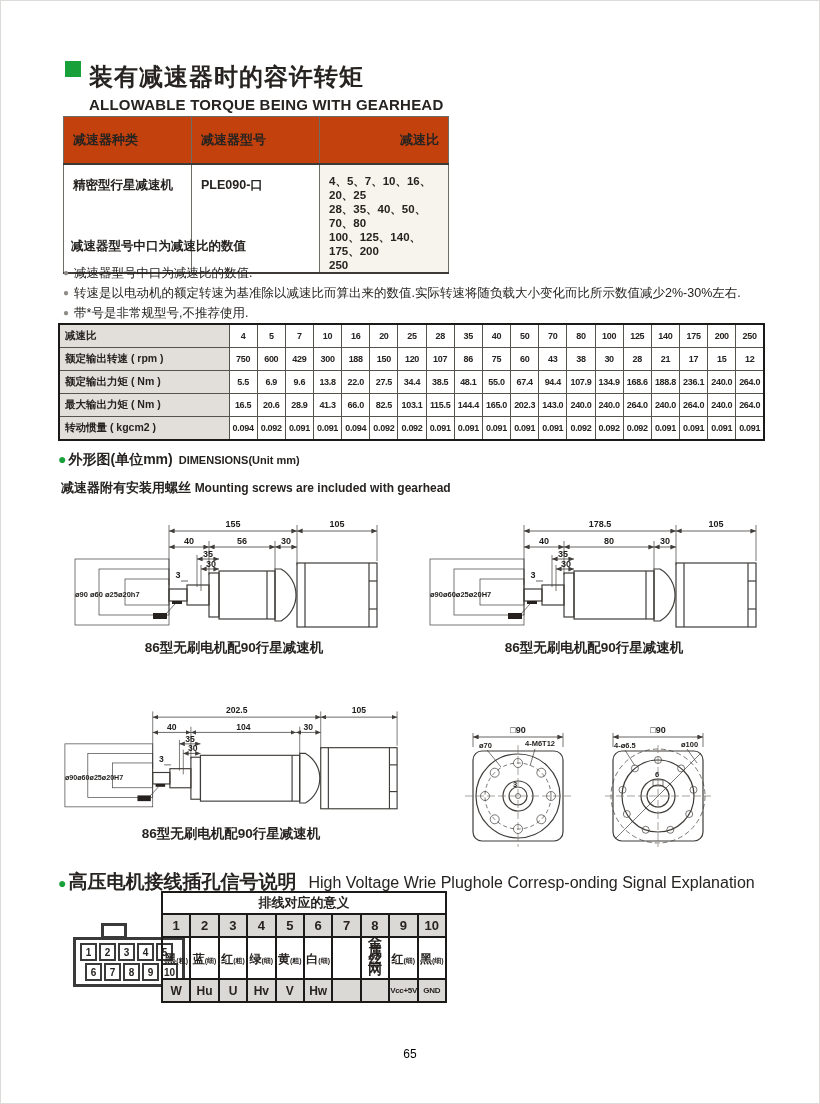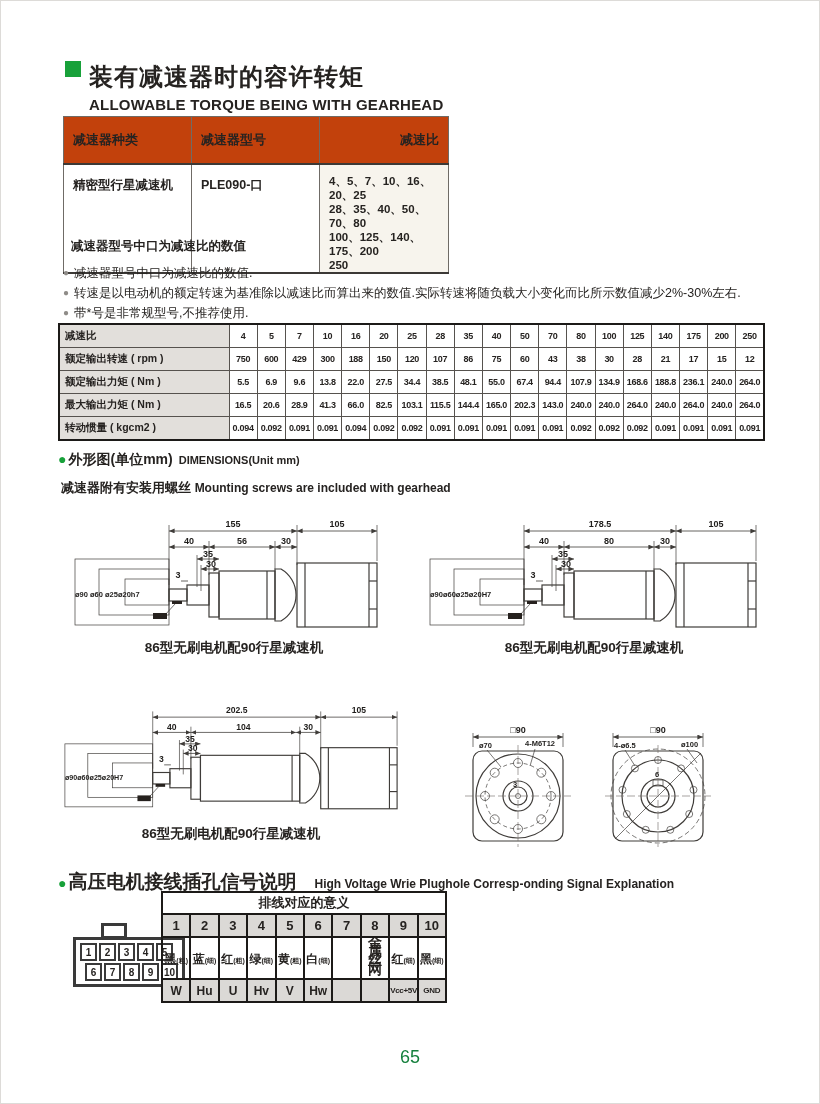--- a/index.html
+++ b/index.html
@@ -38,21 +38,21 @@
   .spec td.lbl{background:#e2dfdb;text-align:left;padding-left:5px;font-size:10.5px;letter-spacing:0;}
 
   
   .sec-head{position:absolute;display:flex;align-items:baseline;}
   .sec-dot{color:#18a13a;font-size:14px;margin-right:2px;}
   .sec-cn{font-size:14px;font-weight:bold;}
   .sec-en{font-size:11px;font-weight:bold;margin-left:6px;}
   .sec-sub{position:absolute;font-size:13px;font-weight:bold;}
   .sec-sub .en{font-size:12px;}
   .wire-cn{font-size:19px;font-weight:bold;}
-  .wire-en{font-size:12px;font-weight:bold;margin-left:18px;}
+  .wire-en{font-size:16px;font-weight:normal;margin-left:12px;}
 
   
   .draw{position:absolute;}
   svg{font-family:inherit;}
   .ln{stroke:#3f3c39;fill:none;stroke-width:1.2;}
   .thin{stroke:#3f3c39;fill:none;stroke-width:0.7;}
   .dim{stroke:#3f3c39;fill:none;stroke-width:0.8;}
   .cl{stroke:#6b6763;fill:none;stroke-width:0.6;stroke-dasharray:8,3;}
   .dt{font-size:9px;font-weight:bold;fill:#1f1d1b;text-anchor:middle;}
   .ds{font-size:7.5px;font-weight:bold;fill:#1f1d1b;}
@@ -71,21 +71,21 @@
   .wire td{border:2px solid #1c1a18;text-align:center;padding:0;overflow:hidden;}
   .wire .ttl{font-size:13px;font-weight:bold;height:20px;}
   .wire .num td{background:#dbd9d6;font-size:13px;font-weight:bold;height:21px;}
   .wire .clr td{height:32px;font-weight:bold;}
   .wire .clr .wm{font-size:12px;}
   .wire .clr .ws{font-size:7px;}
   .wire .clr td.mesh .wm{font-size:14px;line-height:9px;display:inline-block;}
   .wire .sig td{background:#dbd9d6;font-size:12px;font-weight:bold;height:21px;}
   .wire .sig td.sm{font-size:8px;letter-spacing:-0.3px;}
 
-  .pageno{position:absolute;left:0;right:0;top:1046px;text-align:center;font-size:18px;color:#15803d;}
+  .pageno{position:absolute;left:0;right:0;top:1046px;text-align:center;font-size:12px;color:#000000;}
 </style>
 </head>
 <body>
 
 <div class="page">
 
   <div class="title-block">
     <div class="title-row">
       <span class="green-sq"></span>
       <span class="title-cn">装有减速器时的容许转矩</span>

